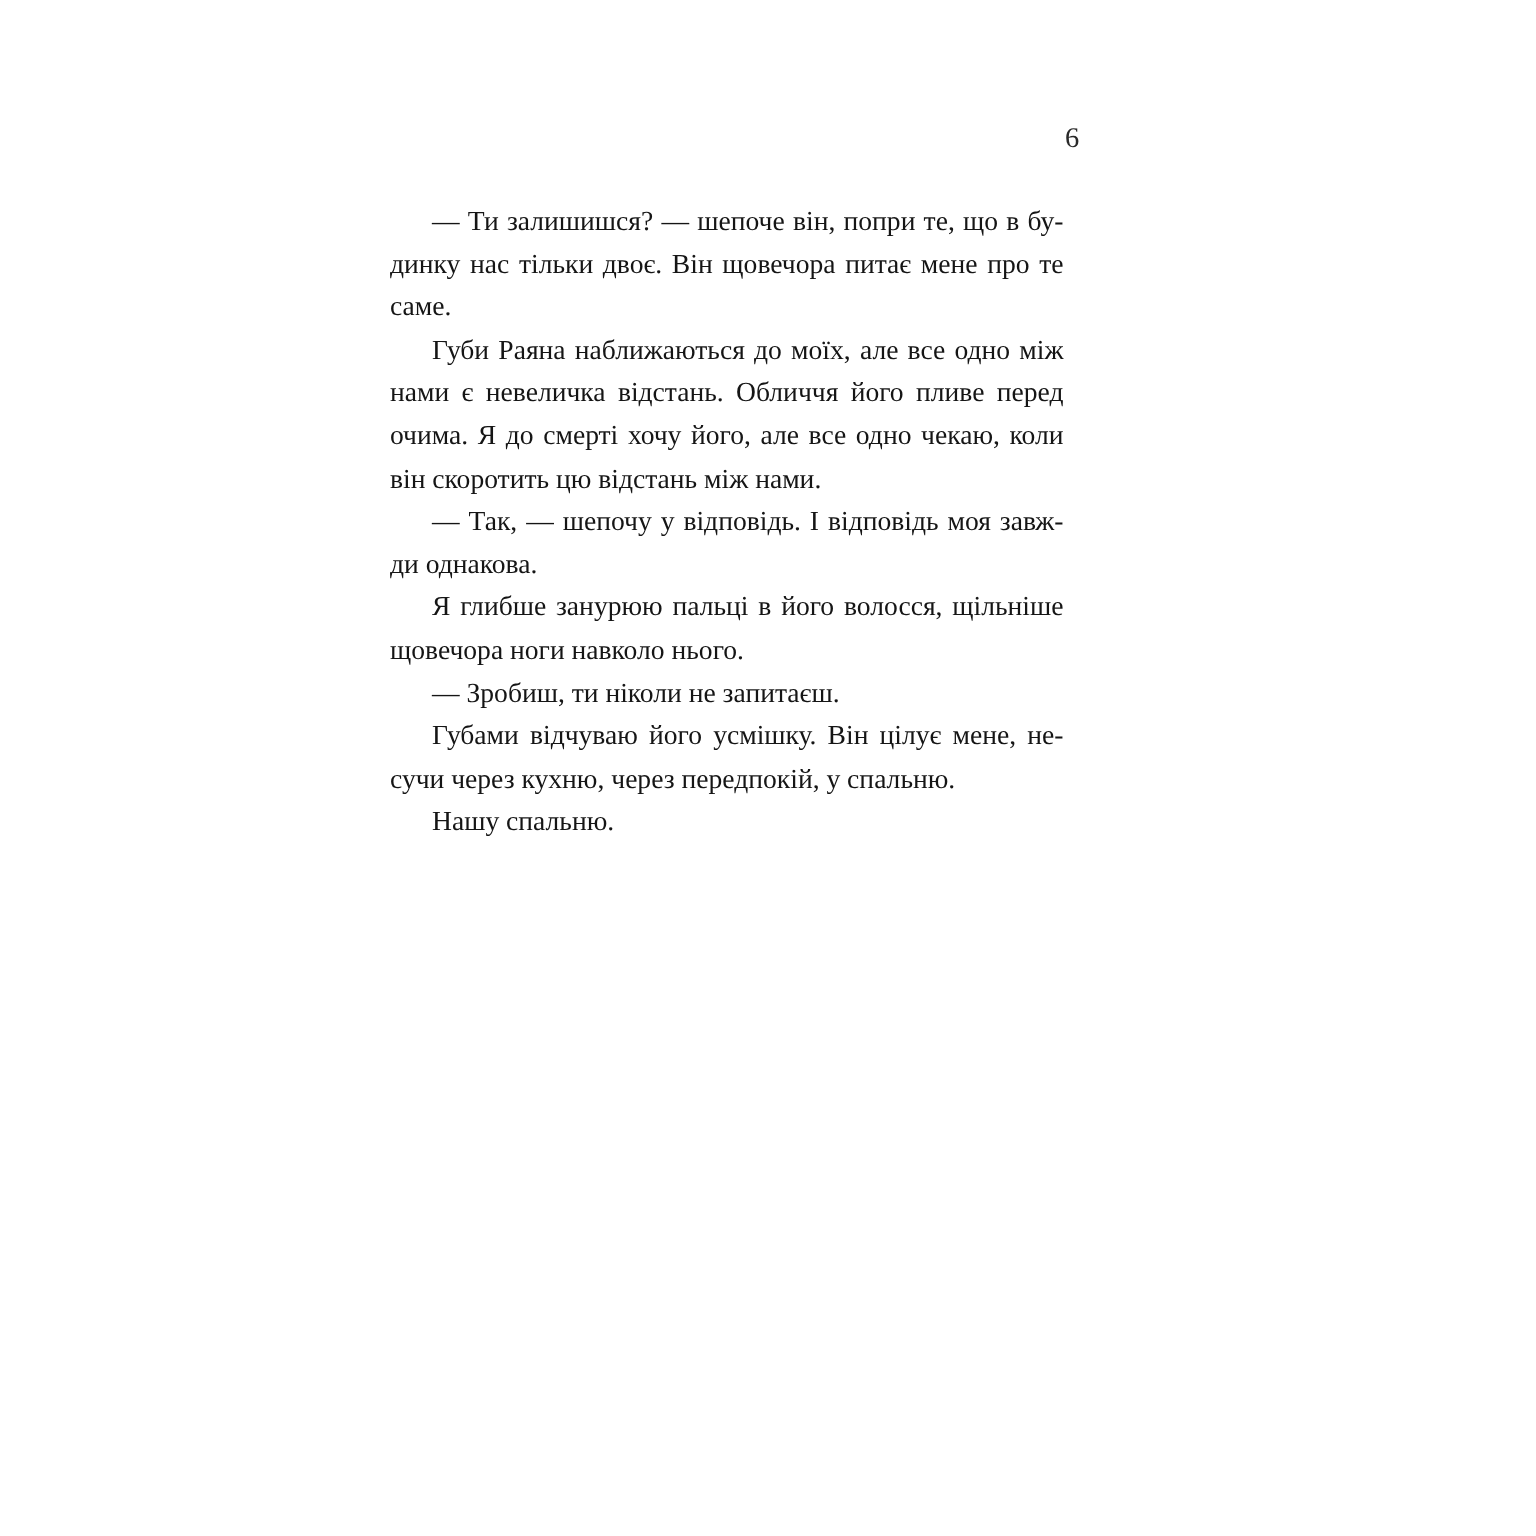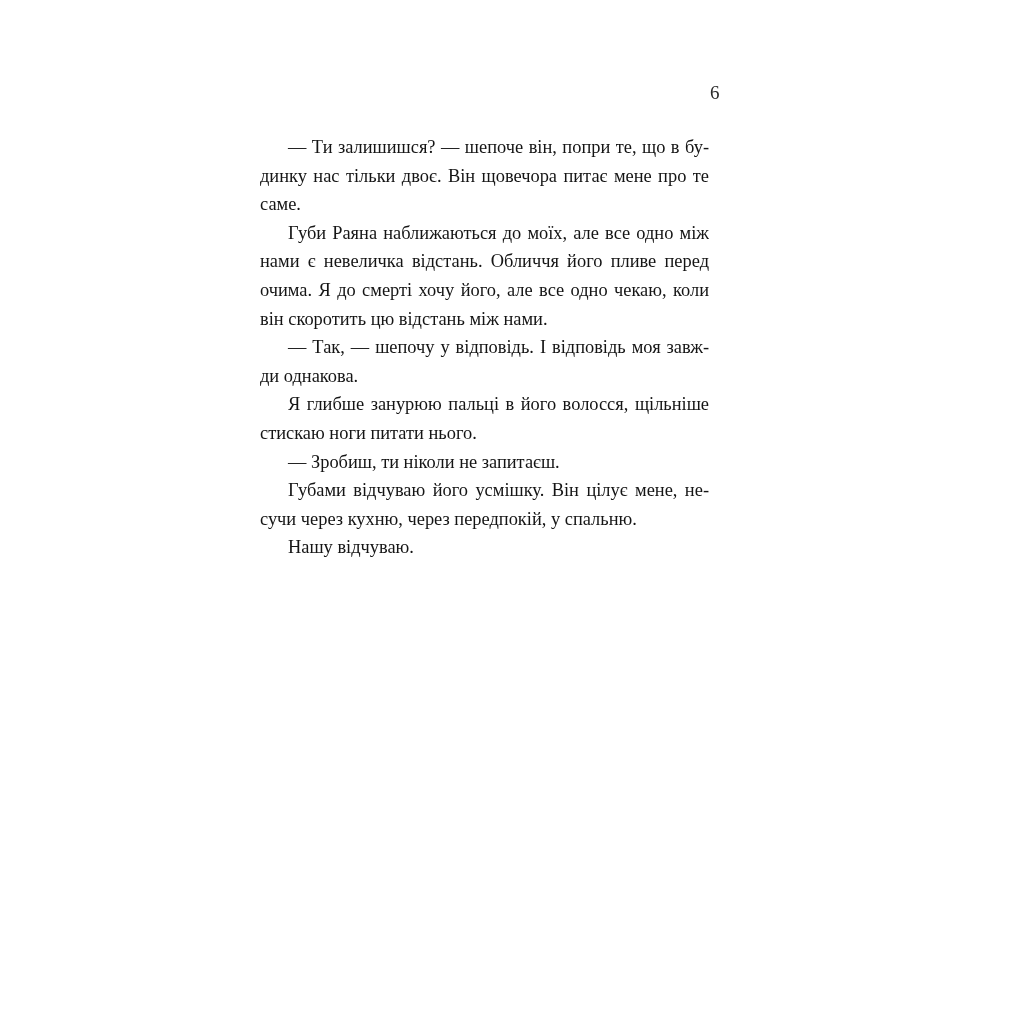--- a/index.html
+++ b/index.html
@@ -54,19 +54,19 @@
 <body>
 
 <div class="page">
 
   <div class="page-number">6</div>
 
   <div class="text-block">
     <p>— Ти залишишся? — шепоче він, попри те, що в бу­динку нас тільки двоє. Він щовечора питає мене про те саме.</p>
     <p>Губи Раяна наближаються до моїх, але все одно між нами є невеличка відстань. Обличчя його пливе перед очима. Я до смерті хочу його, але все одно чекаю, коли він скоротить цю відстань між нами.</p>
     <p>— Так, — шепочу у відповідь. І відповідь моя завж­ди однакова.</p>
-    <p>Я глибше занурюю пальці в його волосся, щільніше стискаю ноги питати нього.</p>
+    <p>Я глибше занурюю пальці в його волосся, щільніше щовечора ноги навколо нього.</p>
     <p>— Зробиш, ти ніколи не запитаєш.</p>
     <p>Губами відчуваю його усмішку. Він цілує мене, не­сучи через кухню, через передпокій, у спальню.</p>
-    <p>Нашу відчуваю.</p>
+    <p>Нашу спальню.</p>
   </div>
 
 </div>
 
 </body></html>

